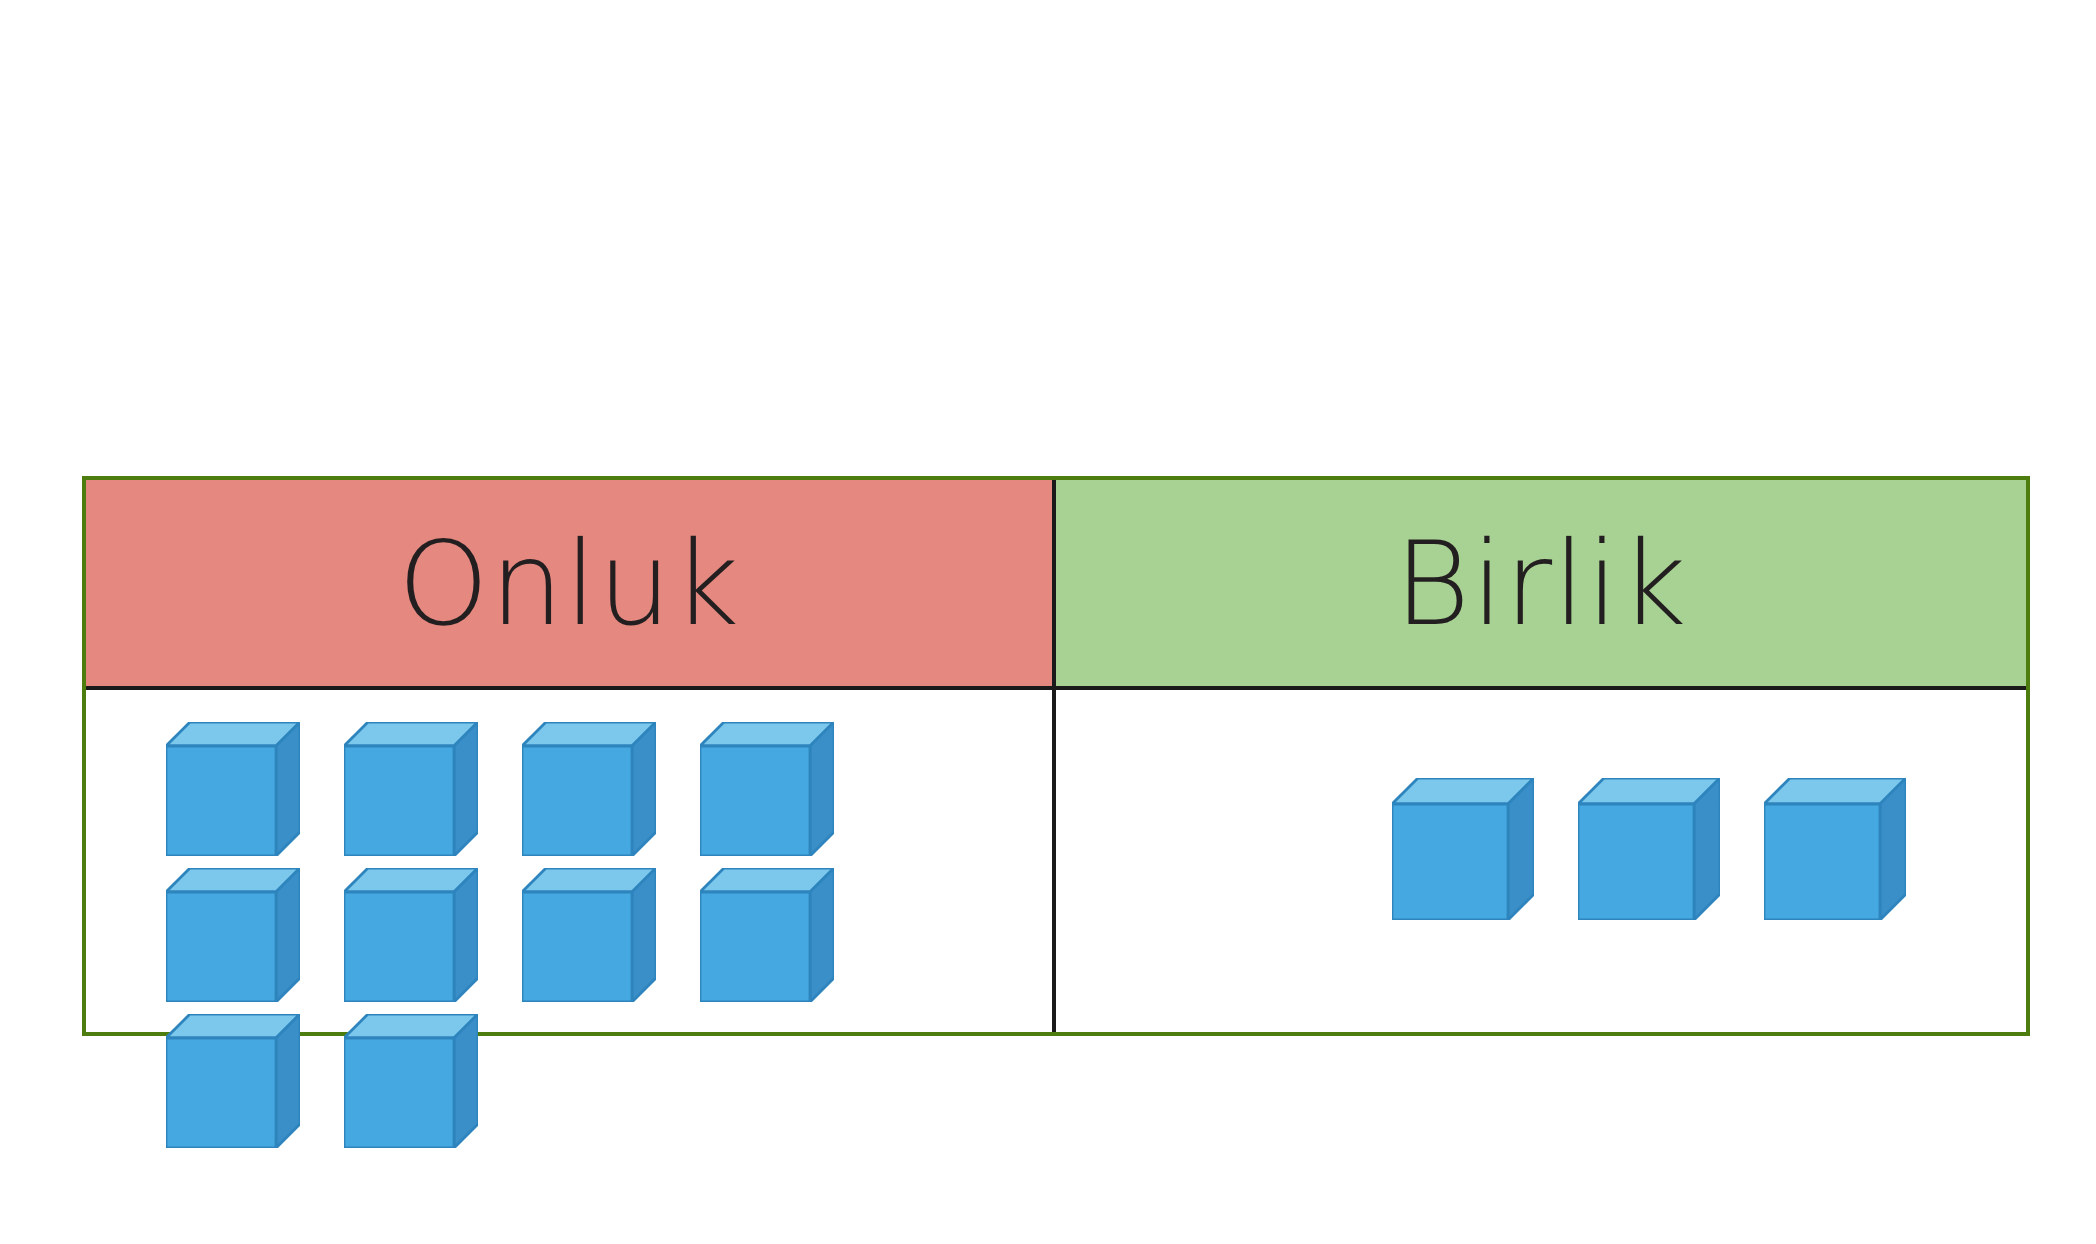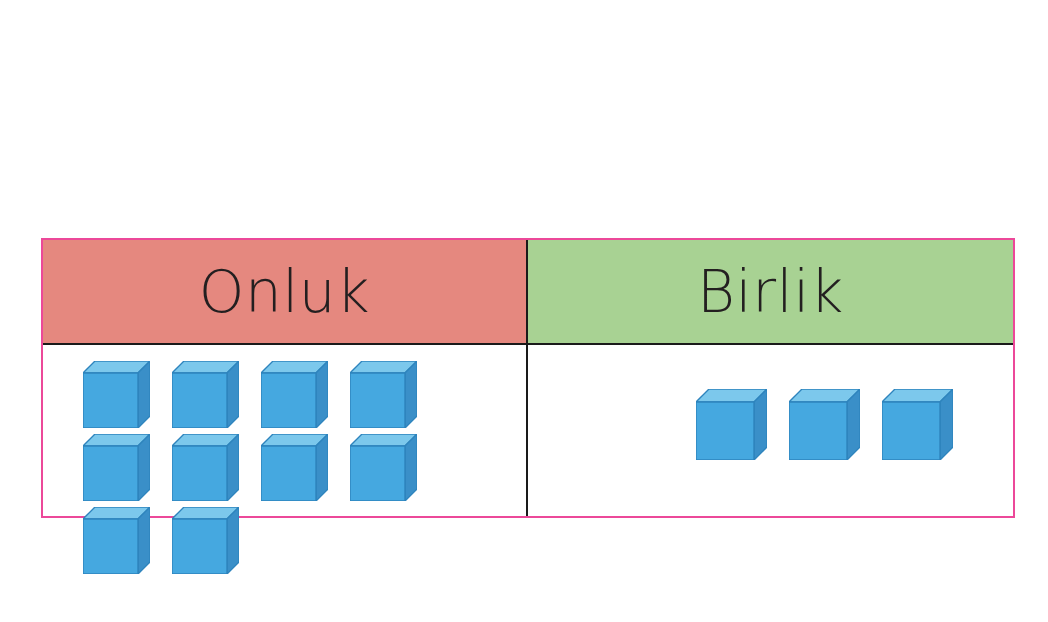--- a/index.html
+++ b/index.html
@@ -24,21 +24,21 @@
   
   .pv-table {
     position: absolute;
     left: 41px;
     top: 238px;
     width: 974px;
     height: 280px;
     box-sizing: border-box;
     display: flex;
     flex-direction: column;
-    border: 2px solid #ec4899;
+    border: 2px solid #4d7c0f;
     background: #ffffff;
   }
 
   .pv-head-row {
     display: flex;
     height: 103px;
     flex: 0 0 103px;
     border-bottom: 2px solid #1a1a1a;
   }
 

